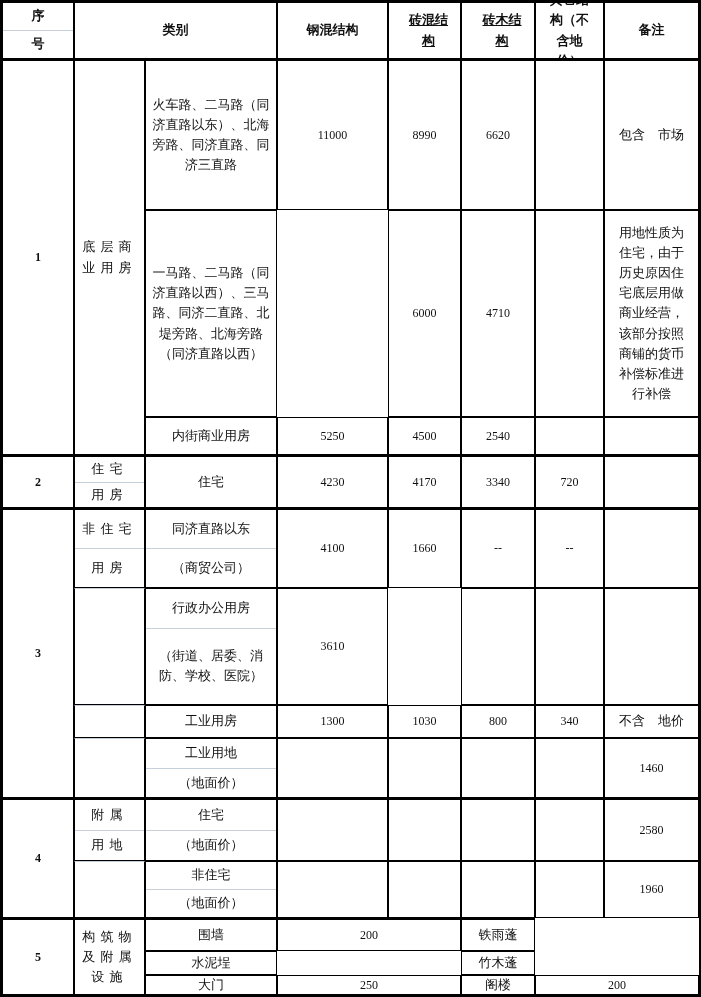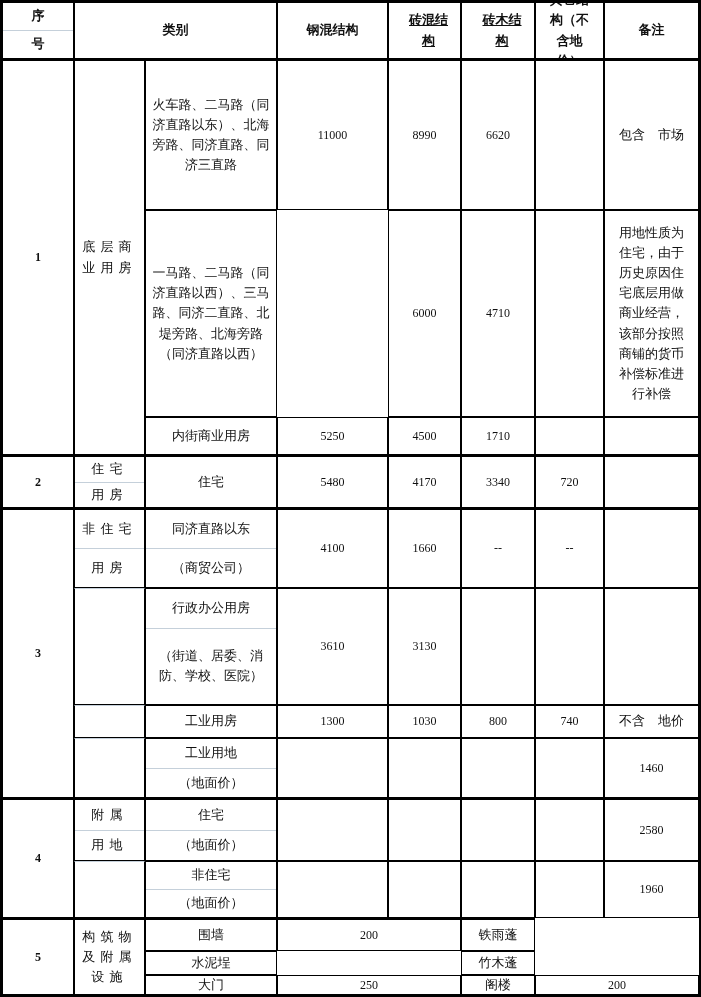--- a/index.html
+++ b/index.html
@@ -80,31 +80,31 @@
 
   <div class="c" style="grid-area:3/3/4/4">一马路、二马路（同济直路以西）、三马路、同济二直路、北堤旁路、北海旁路（同济直路以西）</div>
   <div class="c num" style="grid-area:3/5/4/6">6000</div>
   <div class="c num" style="grid-area:3/6/4/7">4710</div>
   <div class="c" style="grid-area:3/7/4/8"></div>
   <div class="c pad10" style="grid-area:3/8/4/9">用地性质为住宅，由于历史原因住宅底层用做商业经营，该部分按照商铺的货币补偿标准进行补偿</div>
 
   <div class="c" style="grid-area:4/3/5/4">内街商业用房</div>
   <div class="c num" style="grid-area:4/4/5/5">5250</div>
   <div class="c num" style="grid-area:4/5/5/6">4500</div>
-  <div class="c num" style="grid-area:4/6/5/7">1710</div>
+  <div class="c num" style="grid-area:4/6/5/7">2540</div>
   <div class="c" style="grid-area:4/7/5/8"></div>
   <div class="c" style="grid-area:4/8/5/9"></div>
 
   <div class="c b num st" style="grid-area:5/1/6/2">2</div>
   <div class="c sp st stack" style="grid-area:5/2/6/3">
     <span>住宅</span>
     <span>用房</span>
   </div>
   <div class="c st" style="grid-area:5/3/6/4">住宅</div>
-  <div class="c num st" style="grid-area:5/4/6/5">5480</div>
+  <div class="c num st" style="grid-area:5/4/6/5">4230</div>
   <div class="c num st" style="grid-area:5/5/6/6">4170</div>
   <div class="c num st" style="grid-area:5/6/6/7">3340</div>
   <div class="c num st" style="grid-area:5/7/6/8">720</div>
   <div class="c st" style="grid-area:5/8/6/9"></div>
 
   <div class="c b num st" style="grid-area:6/1/10/2">3</div>
   <div class="c sp st stack" style="grid-area:6/2/7/3">
     <span>非住宅</span>
     <span>用房</span>
   </div>
@@ -120,30 +120,29 @@
   <div class="c num st" style="grid-area:6/5/7/6">1660</div>
   <div class="c num st" style="grid-area:6/6/7/7">--</div>
   <div class="c num st" style="grid-area:6/7/7/8">--</div>
   <div class="c st" style="grid-area:6/8/7/9"></div>
 
   <div class="c stack" style="grid-area:7/3/8/4">
     <span>行政办公用房</span>
     <span class="grow2">（街道、居委、消防、学校、医院）</span>
   </div>
   <div class="c num" style="grid-area:7/4/8/5">3610</div>
-  <div class="c num" style="grid-area:7/5/8/6">3130</div>
   <div class="c" style="grid-area:7/6/8/7"></div>
   <div class="c" style="grid-area:7/7/8/8"></div>
   <div class="c" style="grid-area:7/8/8/9"></div>
 
   <div class="c" style="grid-area:8/3/9/4">工业用房</div>
   <div class="c num" style="grid-area:8/4/9/5">1300</div>
   <div class="c num" style="grid-area:8/5/9/6">1030</div>
   <div class="c num" style="grid-area:8/6/9/7">800</div>
-  <div class="c num" style="grid-area:8/7/9/8">740</div>
+  <div class="c num" style="grid-area:8/7/9/8">340</div>
   <div class="c" style="grid-area:8/8/9/9">不含　地价</div>
 
   <div class="c stack" style="grid-area:9/3/10/4">
     <span>工业用地</span>
     <span>（地面价）</span>
   </div>
   <div class="c" style="grid-area:9/4/10/5"></div>
   <div class="c" style="grid-area:9/5/10/6"></div>
   <div class="c" style="grid-area:9/6/10/7"></div>
   <div class="c" style="grid-area:9/7/10/8"></div>

